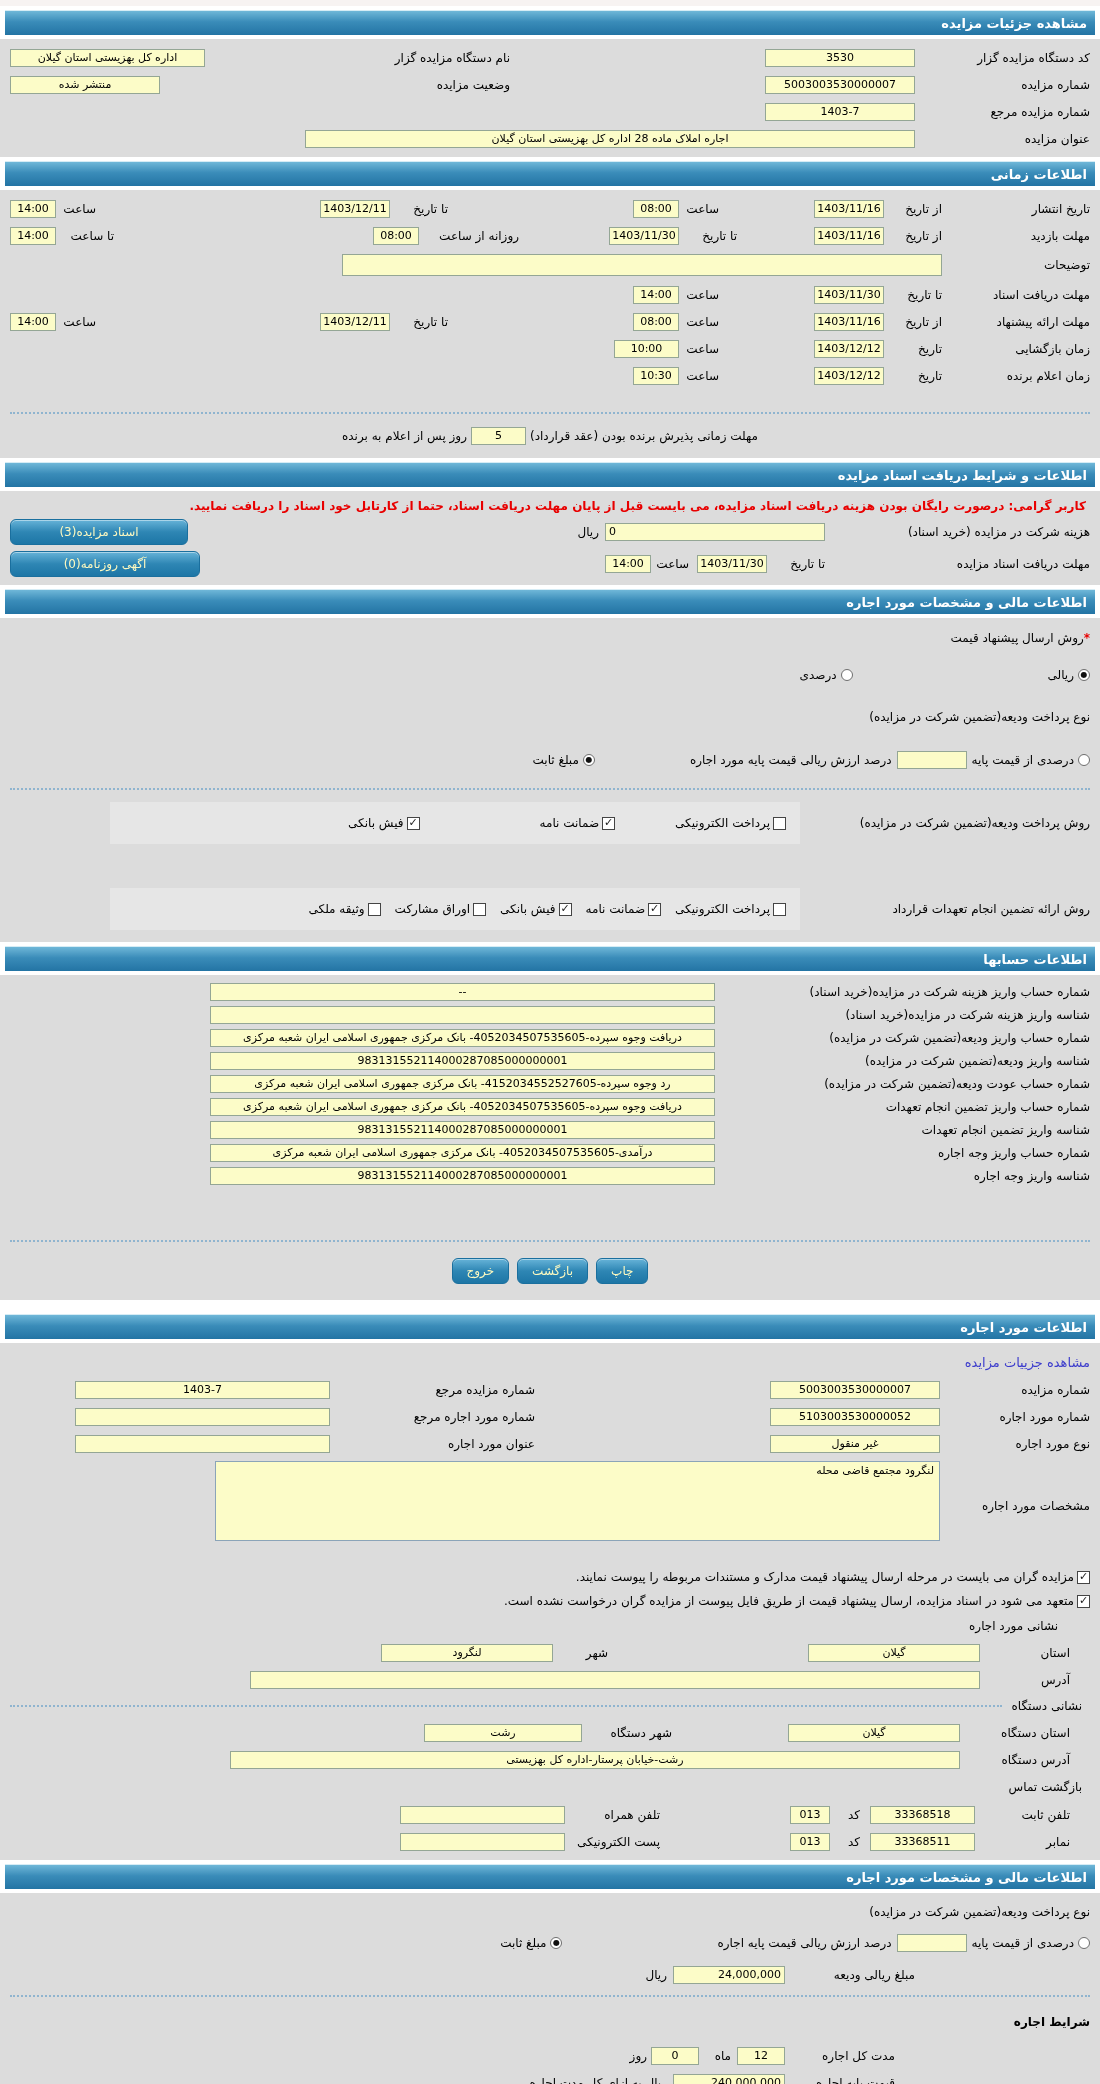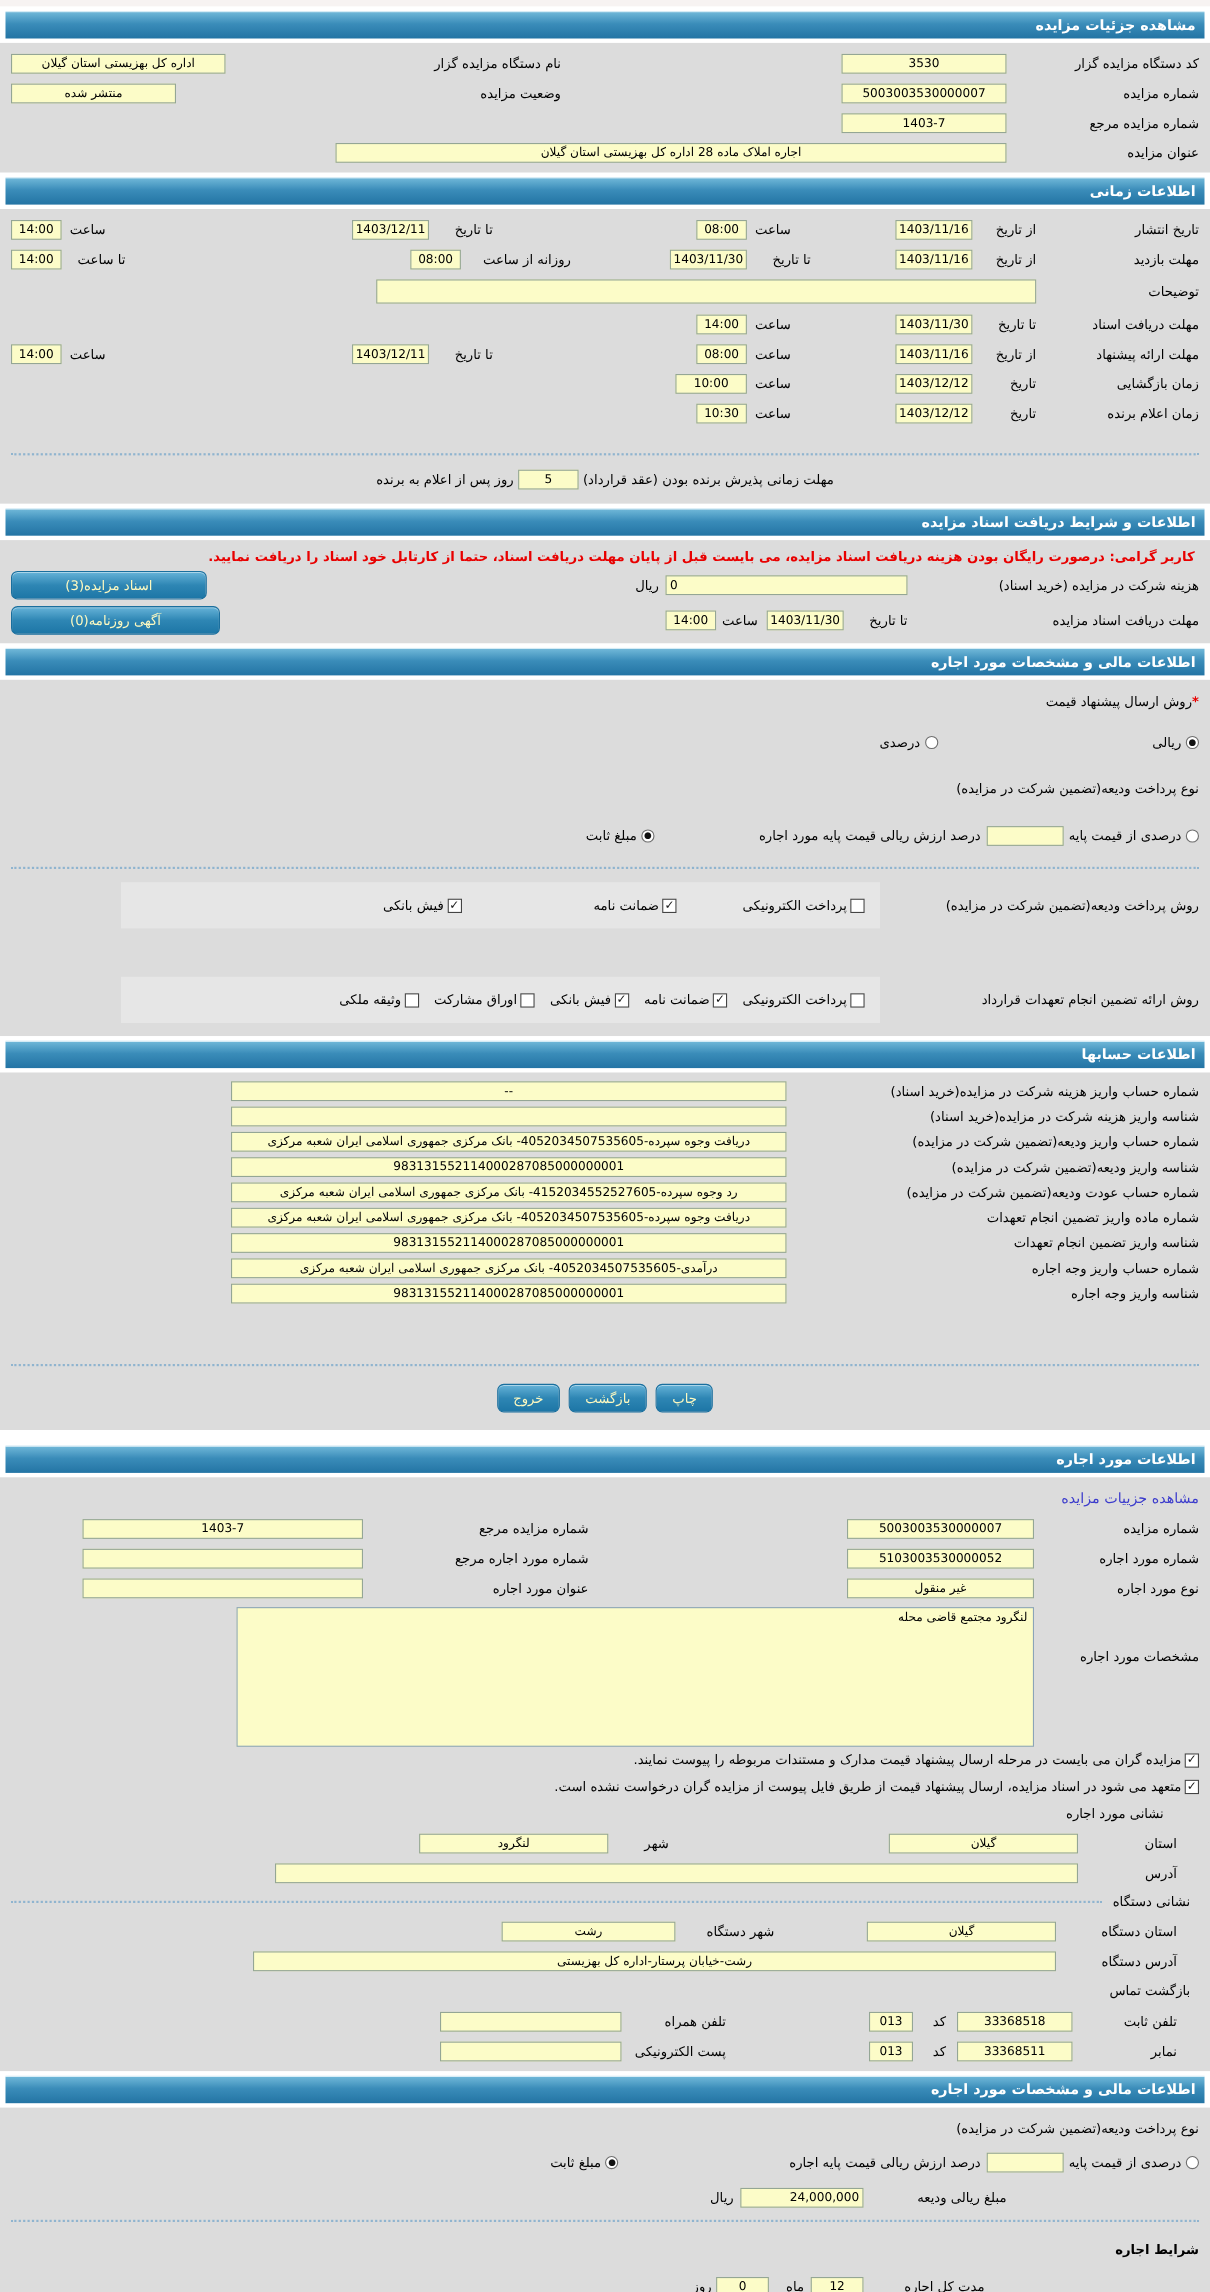--- a/index.html
+++ b/index.html
@@ -287,21 +287,21 @@
   </div>
   <div class="row" style="min-height:23px">
     <span class="lbl" style="width:375px">شناسه واریز ودیعه(تضمین شرکت در مزایده)</span>
     <div class="inp" style="width:505px">983131552114000287085000000001</div>
   </div>
   <div class="row" style="min-height:23px">
     <span class="lbl" style="width:375px">شماره حساب عودت ودیعه(تضمین شرکت در مزایده)</span>
     <div class="inp" style="width:505px">رد وجوه سپرده-4152034552527605- بانک مرکزی جمهوری اسلامی ایران شعبه مرکزی</div>
   </div>
   <div class="row" style="min-height:23px">
-    <span class="lbl" style="width:375px">شماره ماده واریز تضمین انجام تعهدات</span>
+    <span class="lbl" style="width:375px">شماره حساب واریز تضمین انجام تعهدات</span>
     <div class="inp" style="width:505px">دریافت وجوه سپرده-4052034507535605- بانک مرکزی جمهوری اسلامی ایران شعبه مرکزی</div>
   </div>
   <div class="row" style="min-height:23px">
     <span class="lbl" style="width:375px">شناسه واریز تضمین انجام تعهدات</span>
     <div class="inp" style="width:505px">983131552114000287085000000001</div>
   </div>
   <div class="row" style="min-height:23px">
     <span class="lbl" style="width:375px">شماره حساب واریز وجه اجاره</span>
     <div class="inp" style="width:505px">درآمدی-4052034507535605- بانک مرکزی جمهوری اسلامی ایران شعبه مرکزی</div>
   </div>
@@ -342,21 +342,21 @@
     <div class="inp" style="width:255px;margin-right:auto;margin-left:65px"></div>
   </div>
   <div class="row">
     <span class="lbl" style="width:150px">نوع مورد اجاره</span>
     <div class="inp" style="width:170px">غیر منقول</div>
     <span class="lbl" style="margin-right:235px;width:160px">عنوان مورد اجاره</span>
     <div class="inp" style="width:255px;margin-right:auto;margin-left:65px"></div>
   </div>
   <div class="row" style="align-items:flex-start;min-height:108px;padding-top:4px">
     <span class="lbl" style="width:150px;margin-top:38px;order:2">مشخصات مورد اجاره</span>
-    <div class="ta" style="width:725px;height:127px;order:3">لنگرود مجتمع قاضی محله</div>
+    <div class="ta" style="width:725px;height:80px;order:3">لنگرود مجتمع قاضی محله</div>
   </div>
   <div class="row" style="min-height:24px">
     <span class="chk">✓</span>
     <span class="lbl">مزایده گران می بایست در مرحله ارسال پیشنهاد قیمت مدارک و مستندات مربوطه را پیوست نمایند.</span>
   </div>
   <div class="row" style="min-height:24px">
     <span class="chk">✓</span>
     <span class="lbl">متعهد می شود در اسناد مزایده، ارسال پیشنهاد قیمت از طریق فایل پیوست از مزایده گران درخواست نشده است.</span>
   </div>
   <div class="row" style="min-height:26px">
@@ -372,21 +372,21 @@
     <span class="lbl" style="width:90px;margin-right:20px">آدرس</span>
     <div class="inp" style="width:730px"></div>
   </div>
   <div class="row" style="min-height:26px">
     <span class="lbl" style="margin-right:8px">نشانی دستگاه</span>
     <div class="dots" style="flex:1;margin-right:10px"></div>
   </div>
   <div class="row">
     <span class="lbl" style="width:110px;margin-right:20px">استان دستگاه</span>
     <div class="inp" style="width:172px">گیلان</div>
-    <span class="lbl" style="margin-right:84px;width:90px">شهر دستگاه</span>
+    <span class="lbl" style="margin-right:116px;width:90px">شهر دستگاه</span>
     <div class="inp" style="width:158px">رشت</div>
   </div>
   <div class="row">
     <span class="lbl" style="width:110px;margin-right:20px">آدرس دستگاه</span>
     <div class="inp" style="width:730px">رشت-خیابان پرستار-اداره کل بهزیستی</div>
   </div>
   <div class="row" style="min-height:28px">
     <span class="lbl" style="margin-right:8px">بازگشت تماس</span>
   </div>
   <div class="row">

